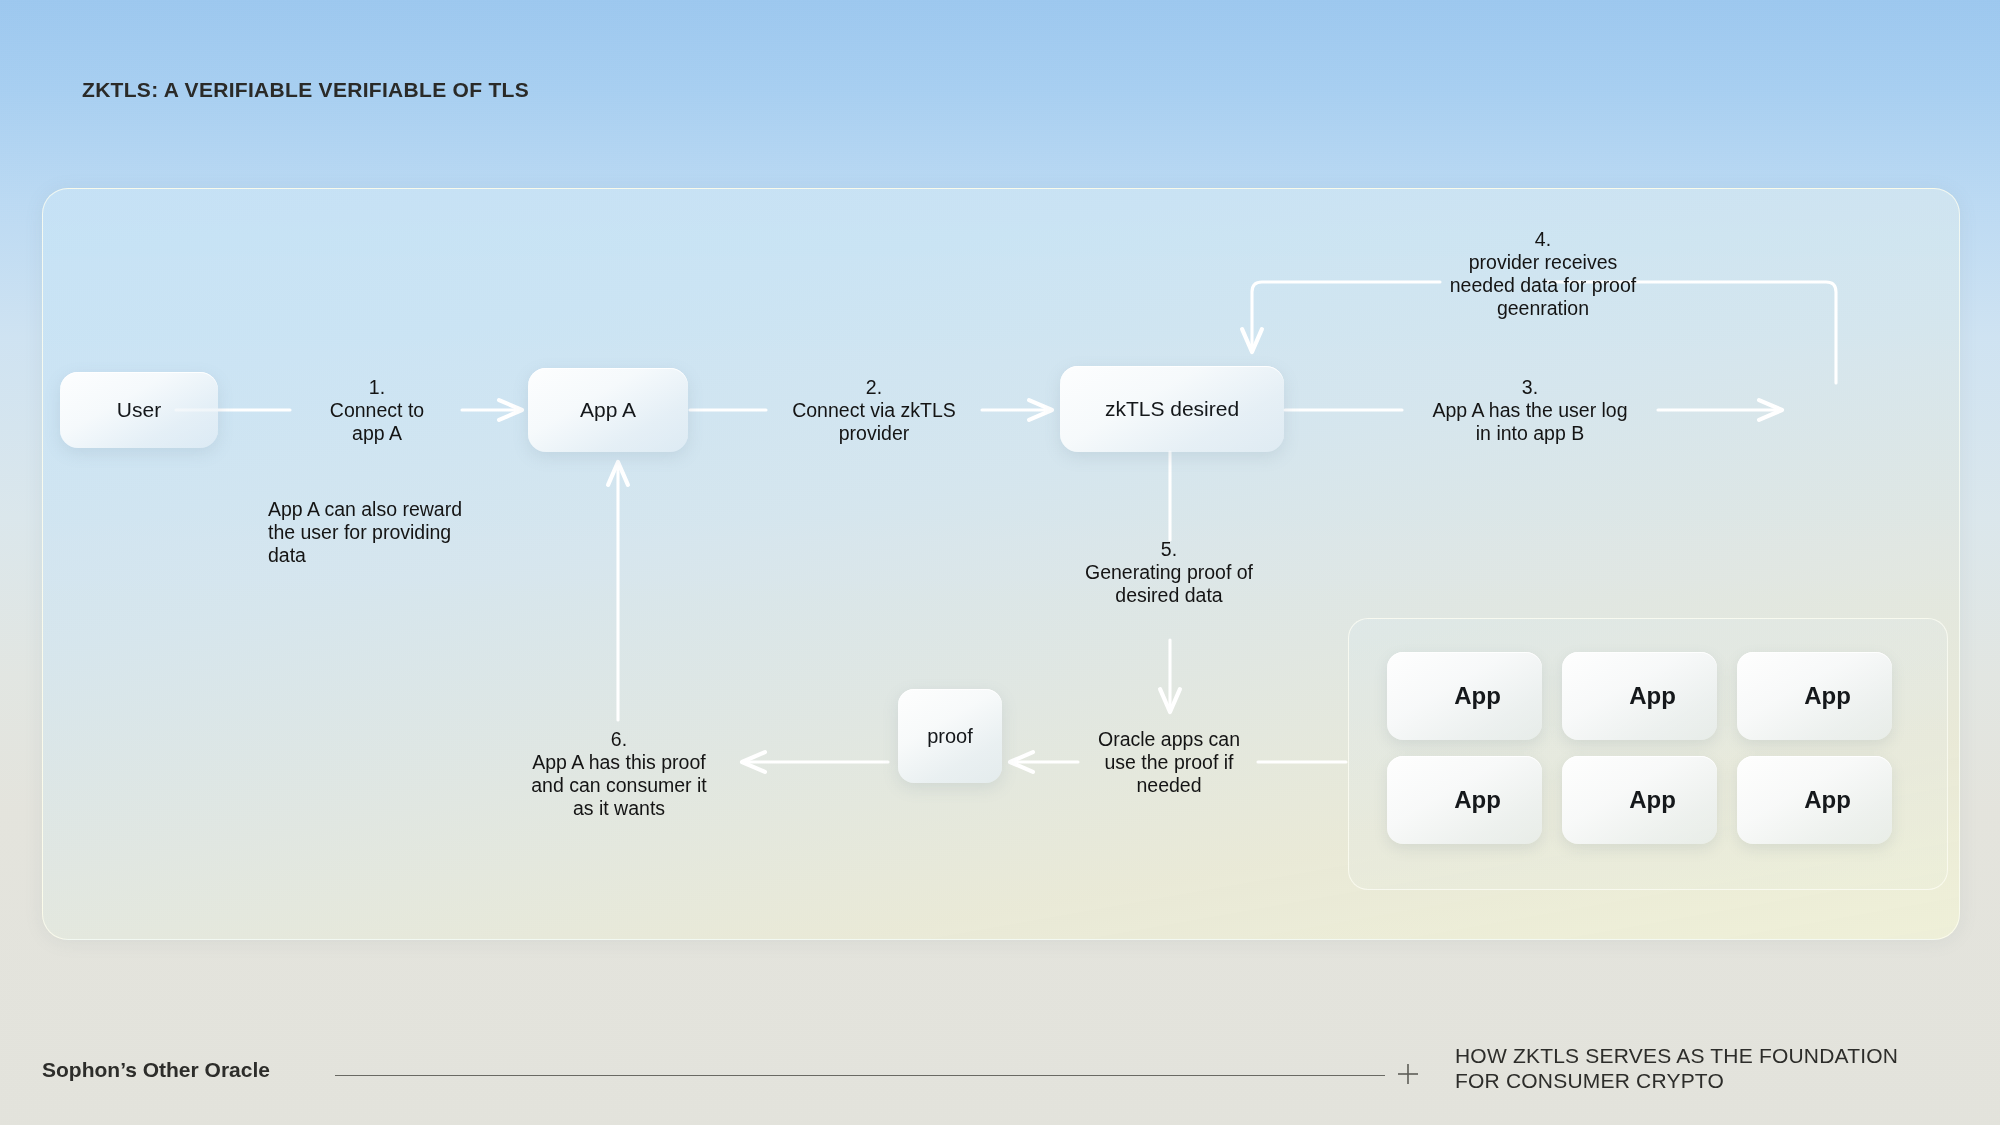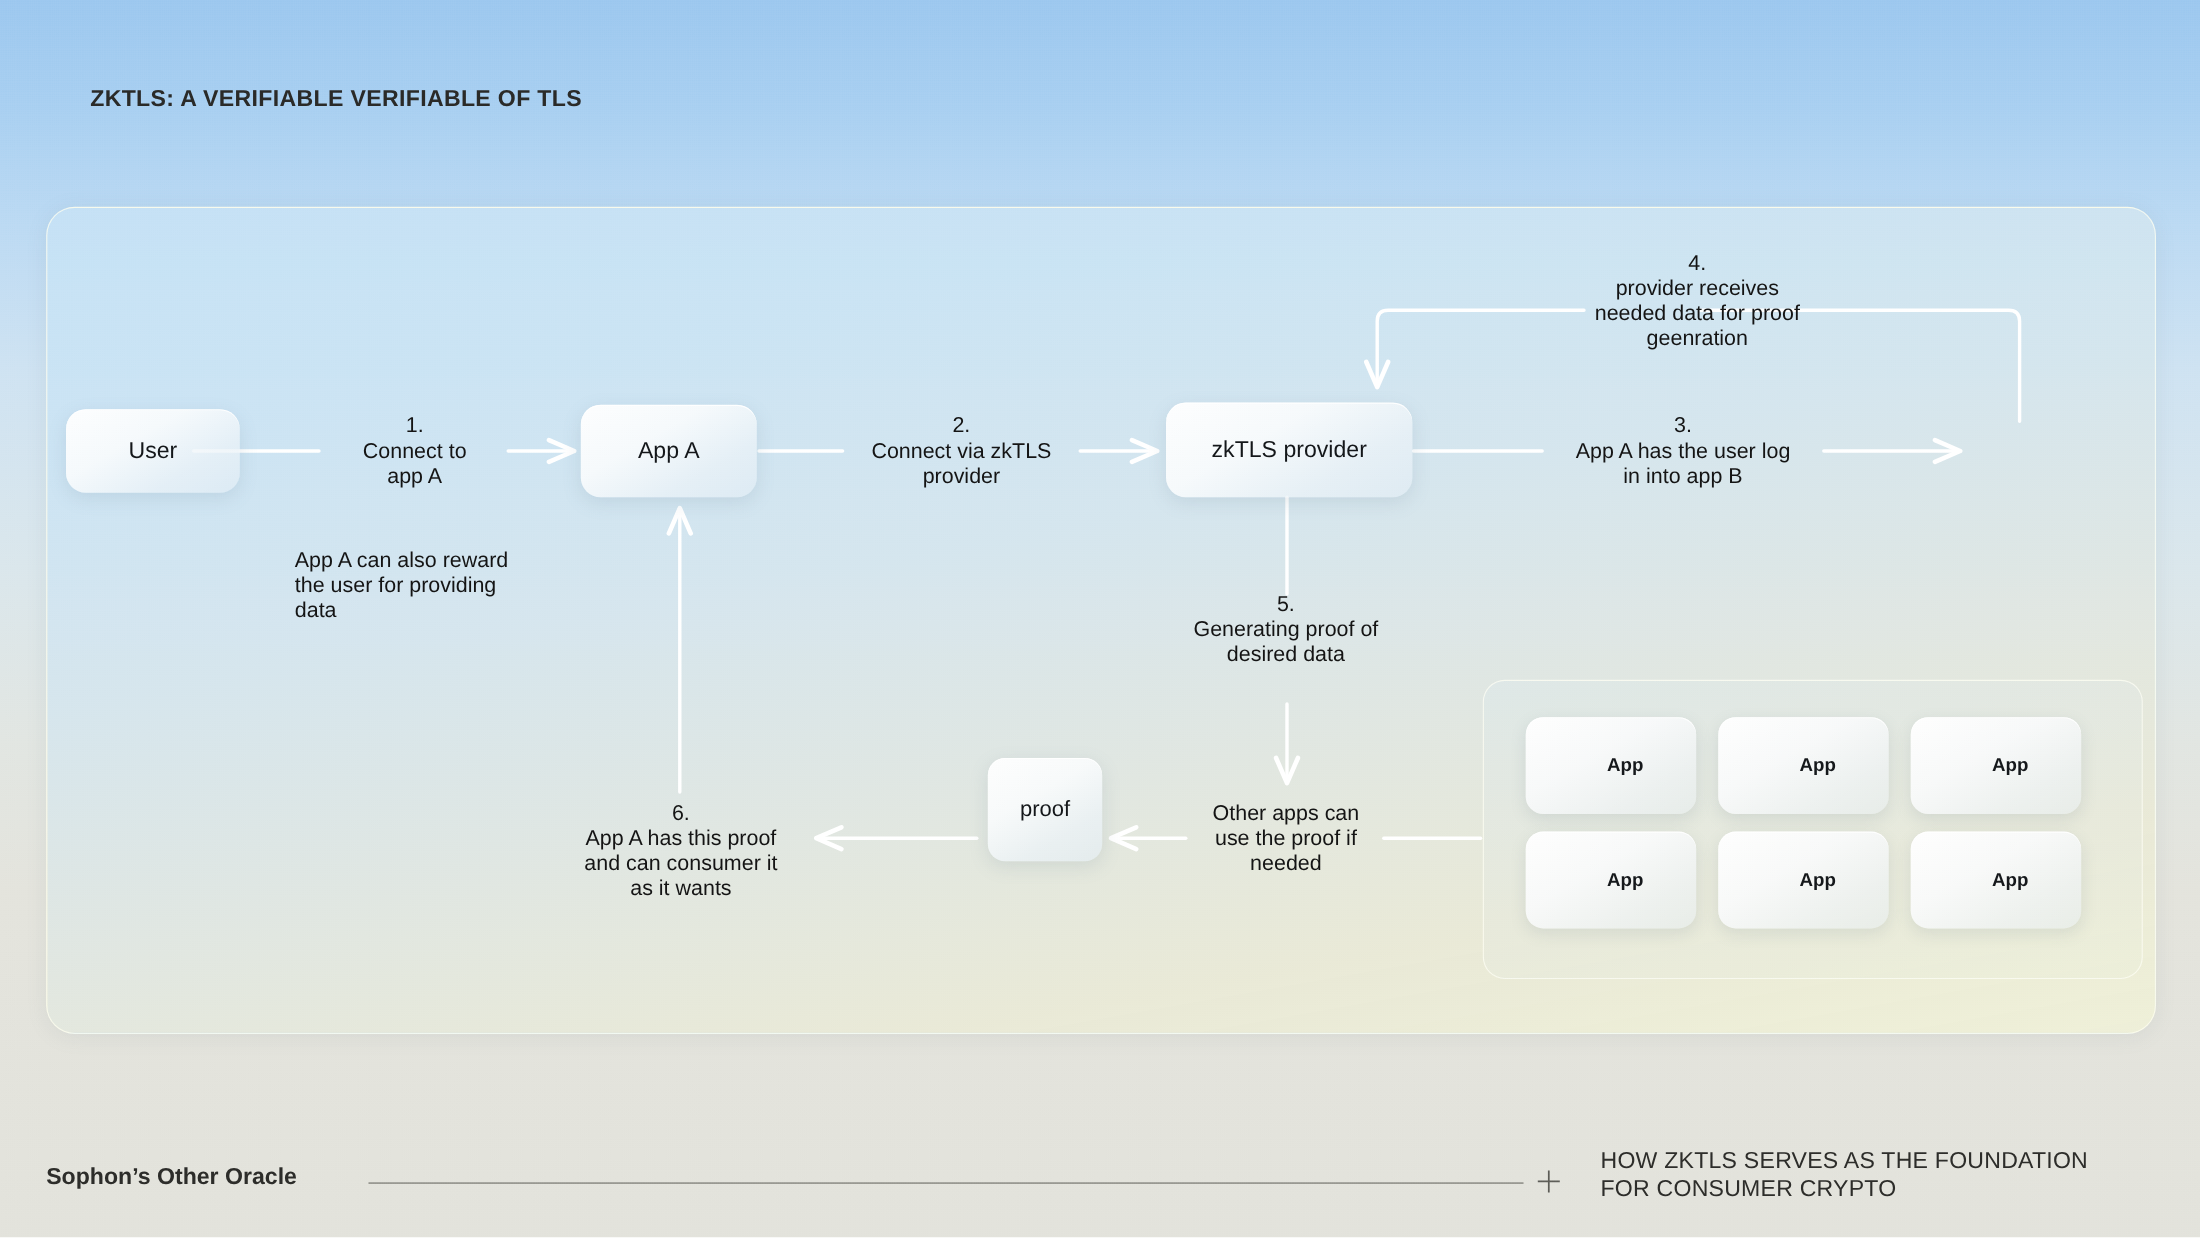--- a/index.html
+++ b/index.html
@@ -133,21 +133,21 @@
     grid-template-columns: repeat(3, 155px);
     grid-template-rows: repeat(2, 88px);
     gap: 16px 20px;
   }
   .app-card {
     display: flex;
     align-items: center;
     justify-content: center;
     border-radius: 16px;
     font-weight: bold;
-    font-size: 17px;
+    font-size: 24px;
     color: #15181b;
     background: linear-gradient(150deg,
         rgba(255,255,255,.97) 0%,
         rgba(250,251,252,.90) 40%,
         rgba(239,243,244,.76) 75%,
         rgba(232,238,238,.66) 100%);
     box-shadow:
       0 5px 14px rgba(110,130,140,.16),
       inset 0 1px 0 rgba(255,255,255,.9);
     padding-left: 26px;
@@ -246,21 +246,21 @@
 
   <div class="node" style="left:60px; top:372px; width:158px; height:76px;">
     <span>User</span>
   </div>
 
   <div class="node" style="left:528px; top:368px; width:160px; height:84px;">
     <span>App A</span>
   </div>
 
   <div class="node" style="left:1060px; top:366px; width:224px; height:86px;">
-    <span>zkTLS provider</span>
+    <span>zkTLS desired</span>
   </div>
 
 
   <div class="node small" style="left:898px; top:689px; width:104px; height:94px;">
     <span>proof</span>
   </div>
 
   <div class="edge-label" style="left:292px; top:376px; width:170px;">1.
 Connect to
 app A</div>
@@ -280,21 +280,21 @@
 
   <div class="edge-label" style="left:1058px; top:538px; width:222px;">5.
 Generating proof of
 desired data</div>
 
   <div class="edge-label" style="left:502px; top:728px; width:234px;">6.
 App A has this proof
 and can consumer it
 as it wants</div>
 
-  <div class="edge-label" style="left:1080px; top:728px; width:178px;">Other apps can
+  <div class="edge-label" style="left:1080px; top:728px; width:178px;">Oracle apps can
 use the proof if
 needed</div>
 
   <div class="note" style="left:268px; top:498px; width:236px;">App A can also reward
 the user for providing
 data</div>
 
   <div class="apps-panel">
     <div class="apps-grid">
       <div class="app-card">

